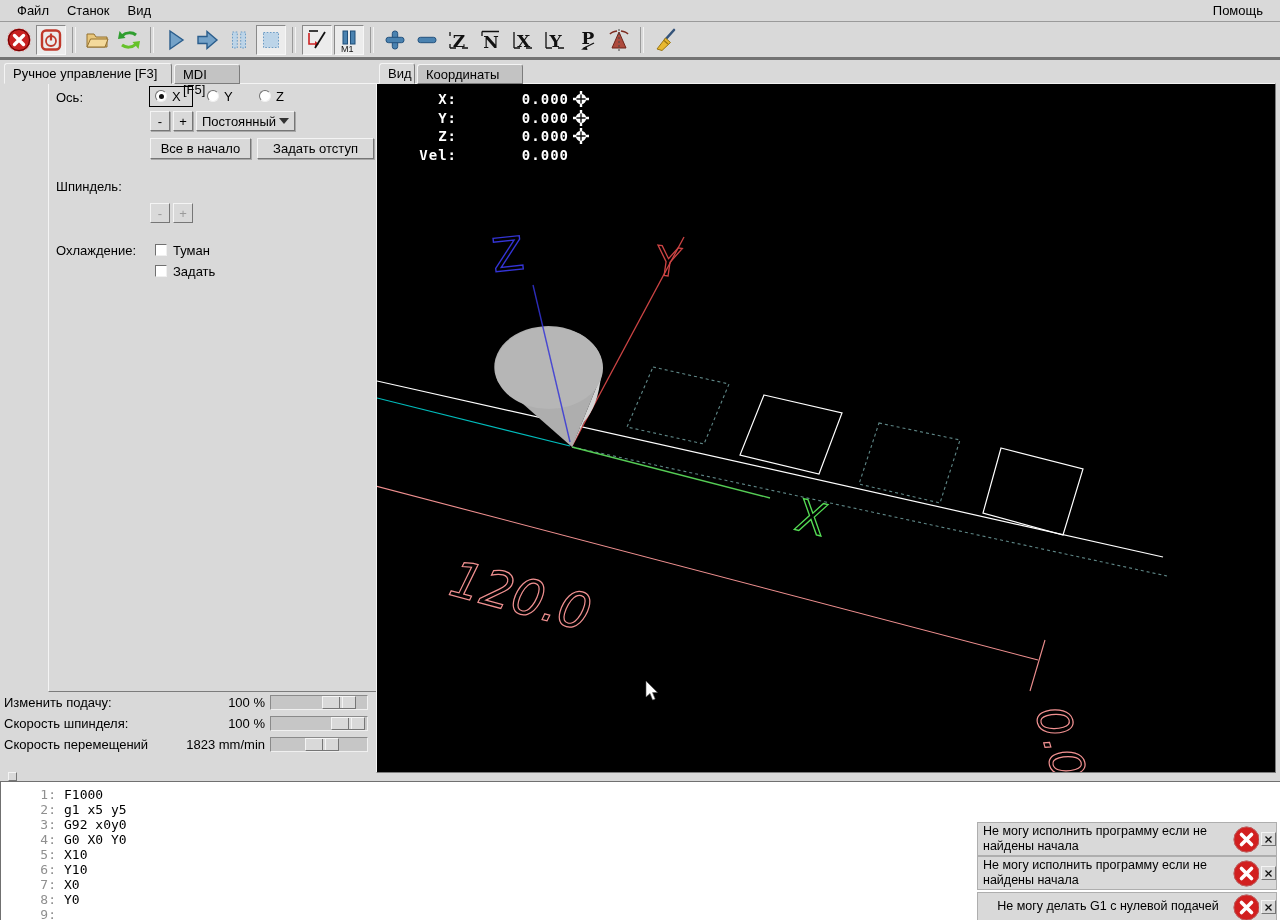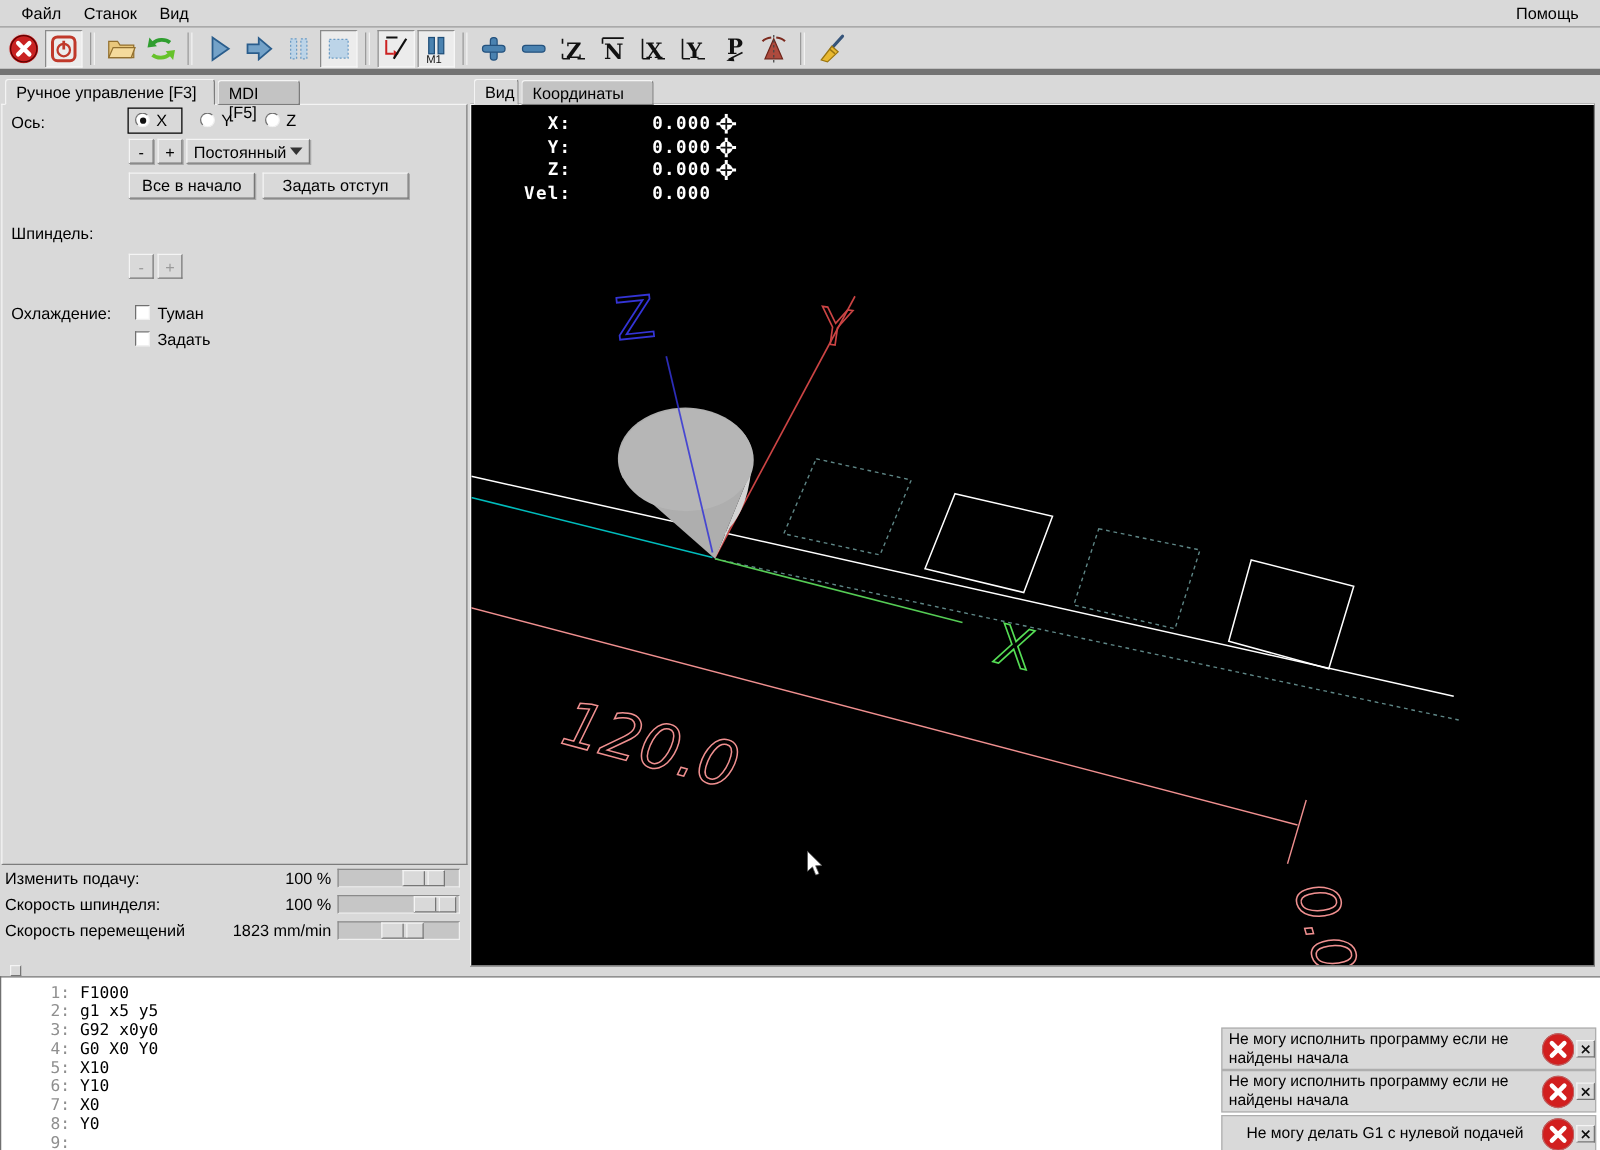--- a/index.html
+++ b/index.html
@@ -7,35 +7,35 @@
        font-family:"Liberation Sans","DejaVu Sans",sans-serif;font-size:13px;color:#000;}
   .abs{position:absolute;}
 
   
   #menubar{left:0;top:0;width:1280px;height:22px;background:#d9d9d9;border-bottom:1px solid #9a9a9a;
            display:flex;align-items:center;padding:0 8px;box-sizing:border-box;}
   .menu-item{padding:2px 9px;cursor:default;}
   #menu-help{margin-left:auto;}
 
   
-  #toolbar{left:0;top:23px;width:1280px;height:37px;background:#d9d9d9;border-bottom:5px solid #737373;
+  #toolbar{left:0;top:23px;width:1280px;height:37px;background:#d9d9d9;border-bottom:3px solid #737373;
            display:flex;align-items:center;padding:0 3px;box-sizing:border-box;}
   .tb{width:30px;height:30px;display:flex;align-items:center;justify-content:center;
       border:1px solid transparent;margin:0 1px;box-sizing:border-box;}
   .tb.pressed{background:#ececec;border-color:#8a8a8a #f6f6f6 #f6f6f6 #8a8a8a;}
   .tbsep{width:2px;height:26px;margin:0 5px;border-left:1px solid #9a9a9a;border-right:1px solid #f2f2f2;}
   .tb svg{display:block;}
   .ltr{font-family:"DejaVu Serif","Liberation Serif",serif;font-weight:bold;font-size:17px;}
 
   
   .tab{position:absolute;height:21px;box-sizing:border-box;background:#d9d9d9;
        border:1px solid;border-color:#f4f4f4 #7c7c7c #d9d9d9 #f4f4f4;border-radius:3px 3px 0 0;
        padding:2px 8px 0 8px;z-index:3;}
   .tab.inactive{background:#c3c3c3;height:20px;top:64px;border-bottom:1px solid #7c7c7c;z-index:1;}
-  .frame-raised{border:1px solid;border-color:#f4f4f4 #7c7c7c #7c7c7c #f4f4f4;background:#d9d9d9;}
+  .frame-raised{border:1px solid;border-color:#f4f4f4 #7c7c7c #7c7c7c #f4f4f4;background:#d9d9d9;margin-left:47px;}
 
   
   #manual-frame{left:1px;top:83px;width:371px;height:607px;}
   .lbl{position:absolute;}
   .btn{position:absolute;background:#d9d9d9;border:1px solid;border-color:#f4f4f4 #767676 #767676 #f4f4f4;
        display:flex;align-items:center;justify-content:center;box-sizing:border-box;box-shadow:1px 1px 0 #a8a8a8;}
   .btn.disabled{color:#9a9a9a;box-shadow:none;}
   .radio{position:absolute;width:12px;height:12px;border-radius:50%;background:#fff;
          border:1px solid;border-color:#707070 #f0f0f0 #f0f0f0 #707070;box-sizing:border-box;}
   .radio.sel::after{content:"";position:absolute;left:2.5px;top:2.5px;width:5px;height:5px;border-radius:50%;background:#111;}

